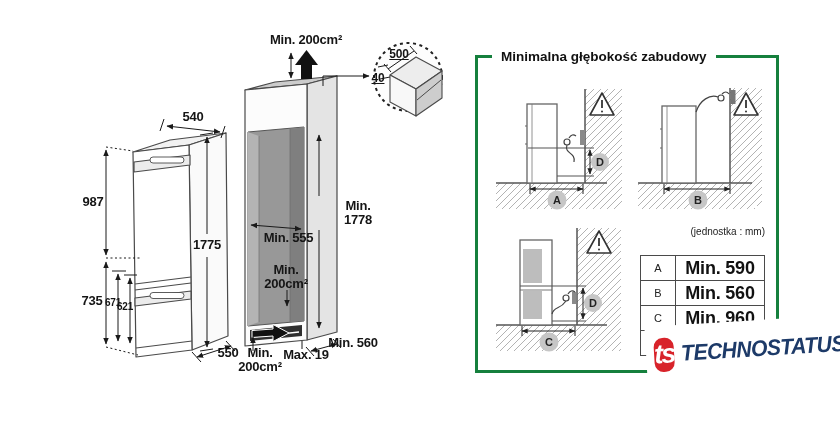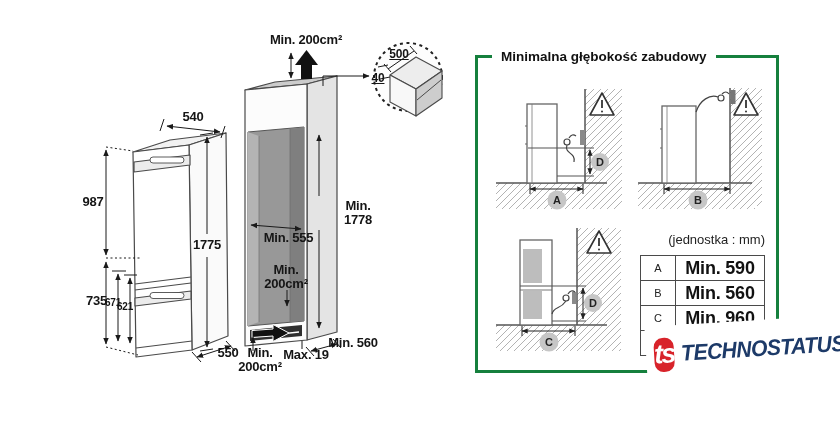--- a/index.html
+++ b/index.html
@@ -11,21 +11,21 @@
        letter-spacing:-0.2px;color:#151515;}
   .lbl.nowrap{white-space:nowrap;}
   .lbl.sm{font-size:10px;font-weight:600;}
   .lbl.det{font-size:12px;text-decoration:underline;}
   
   .panel{position:absolute;left:475px;top:55px;width:298px;height:312px;
          border:3px solid #15803d;background:#fff;}
   .panel-title{position:absolute;top:-9px;left:14px;background:#fff;padding:0 9px;
          font-size:13.5px;font-weight:600;color:#111;white-space:nowrap;}
   .diag{position:absolute;}
-  .tbl-caption{position:absolute;right:11px;top:174px;font-size:13px;color:#222;}
+  .tbl-caption{position:absolute;right:11px;top:168px;font-size:10px;color:#222;}
   table.spec{position:absolute;left:162px;top:197px;width:125px;border-collapse:collapse;}
   table.spec td{border:1px solid #4a4a4a;height:24px;padding:0;text-align:center;}
   td.k{width:34px;font-size:11px;color:#222;}
   td.v{font-size:18px;font-weight:600;color:#111;letter-spacing:-0.2px;}
   
   .watermark{position:absolute;left:646px;top:321px;width:196px;height:58px;background:#fff;
          transform:rotate(-3.5deg);display:flex;align-items:center;}
   .logo-badge{width:54px;height:34px;background:#d8232a;border-radius:9px;color:#fff;
          font-weight:bold;font-style:italic;font-size:27px;line-height:30px;display:flex;
          align-items:center;justify-content:center;margin:0 7px 0 8px;letter-spacing:-2px;
@@ -131,21 +131,21 @@
         <line x1="410" y1="46" x2="417" y2="54"></line>
         <line x1="378" y1="67" x2="388" y2="65"></line>
         <line x1="380" y1="79" x2="390" y2="77"></line>
       </g>
     </g>
   </svg>
 
   <div class="lbl nowrap" style="left:169px;top:110px;width:48px;">540</div>
   <div class="lbl" style="left:78px;top:195px;width:30px;">987</div>
   <div class="lbl nowrap" style="left:185px;top:238px;width:44px;">1775</div>
-  <div class="lbl" style="left:77px;top:294px;width:30px;text-align:right;">735</div>
+  <div class="lbl" style="left:77px;top:294px;width:30px;">735</div>
   <div class="lbl sm" style="left:102px;top:298px;width:22px;">671</div>
   <div class="lbl sm" style="left:114px;top:302px;width:22px;">621</div>
   <div class="lbl nowrap" style="left:205px;top:346px;width:46px;">550</div>
 
   <div class="lbl nowrap" style="left:267px;top:33px;width:78px;">Min. 200cm²</div>
   <div class="lbl nowrap" style="left:246px;top:231px;width:85px;">Min. 555</div>
   <div class="lbl" style="left:299px;top:199px;width:44px;margin-left:37px;">Min. 1778</div>
   <div class="lbl" style="left:257px;top:263px;width:58px;">Min. 200cm²</div>
   <div class="lbl" style="left:230px;top:346px;width:60px;">Min. 200cm²</div>
   <div class="lbl nowrap" style="left:282px;top:348px;width:48px;">Max. 19</div>

